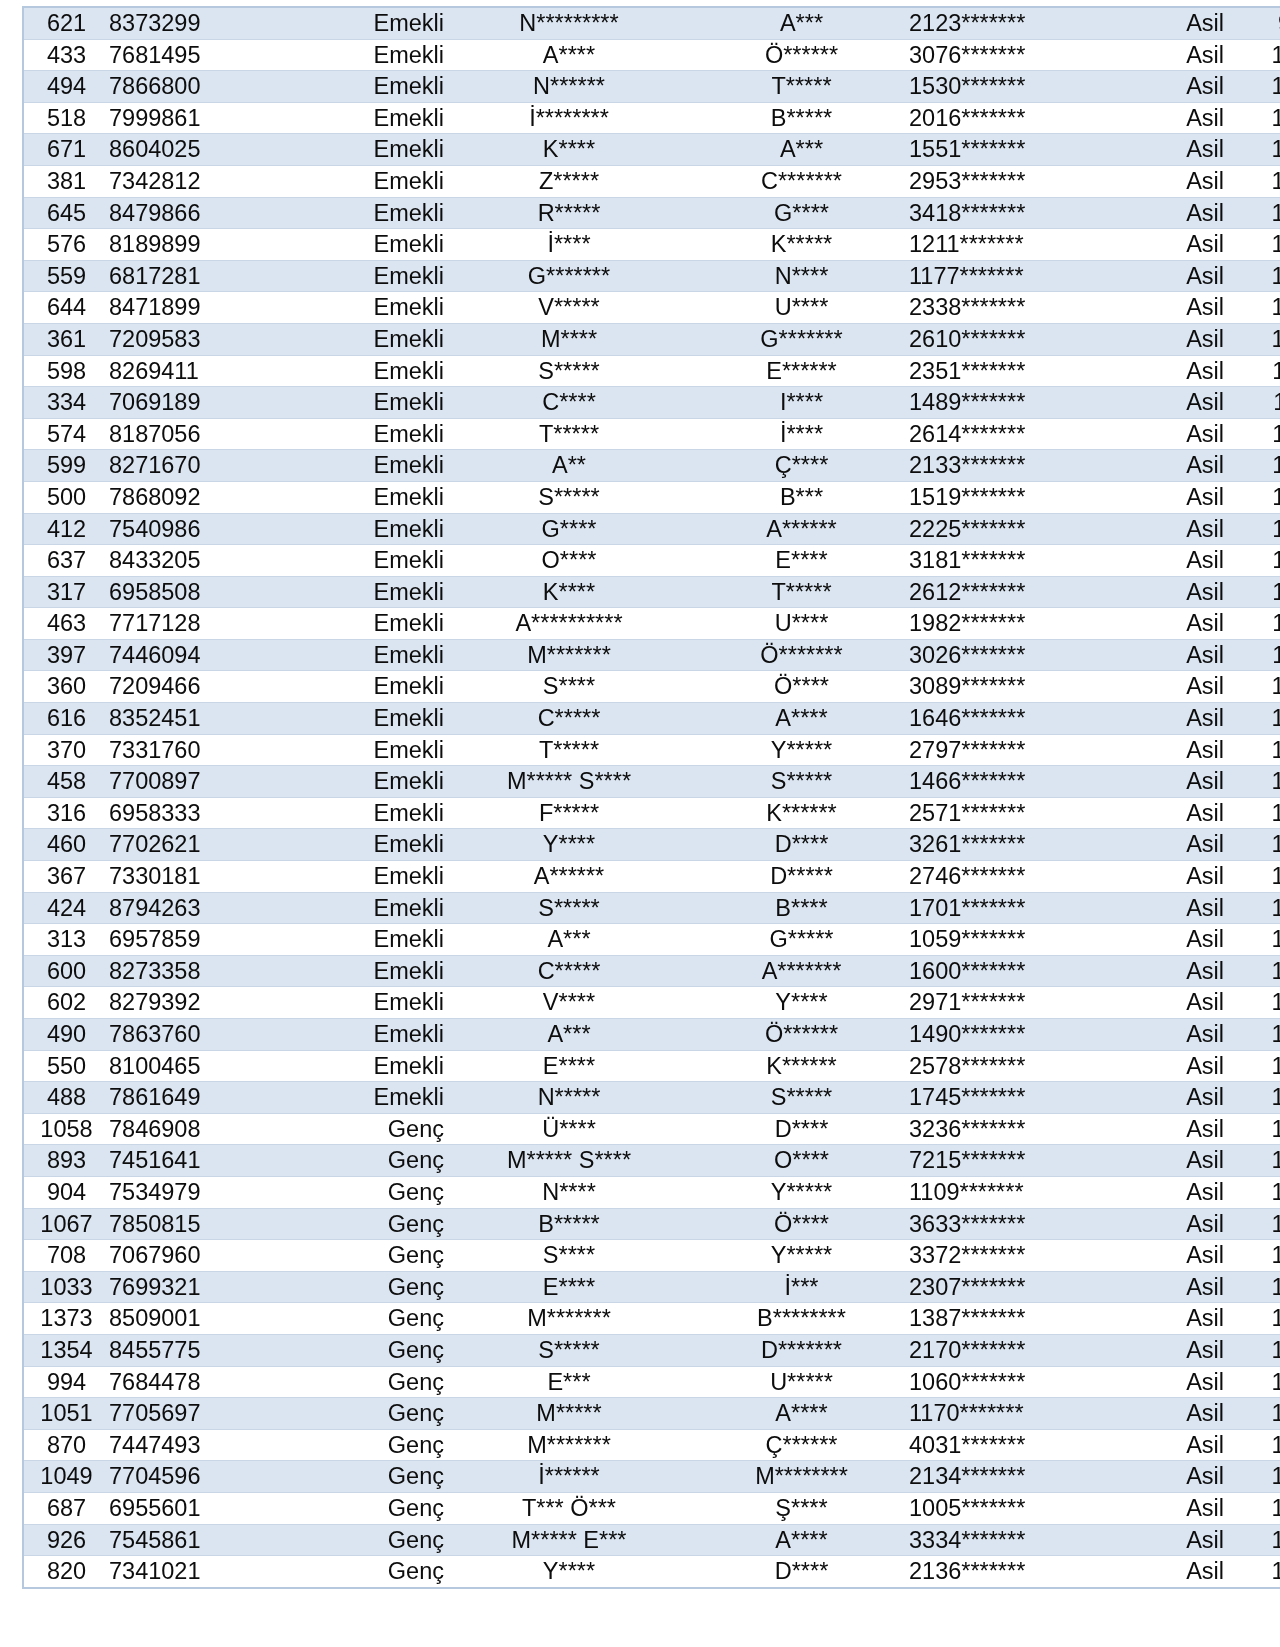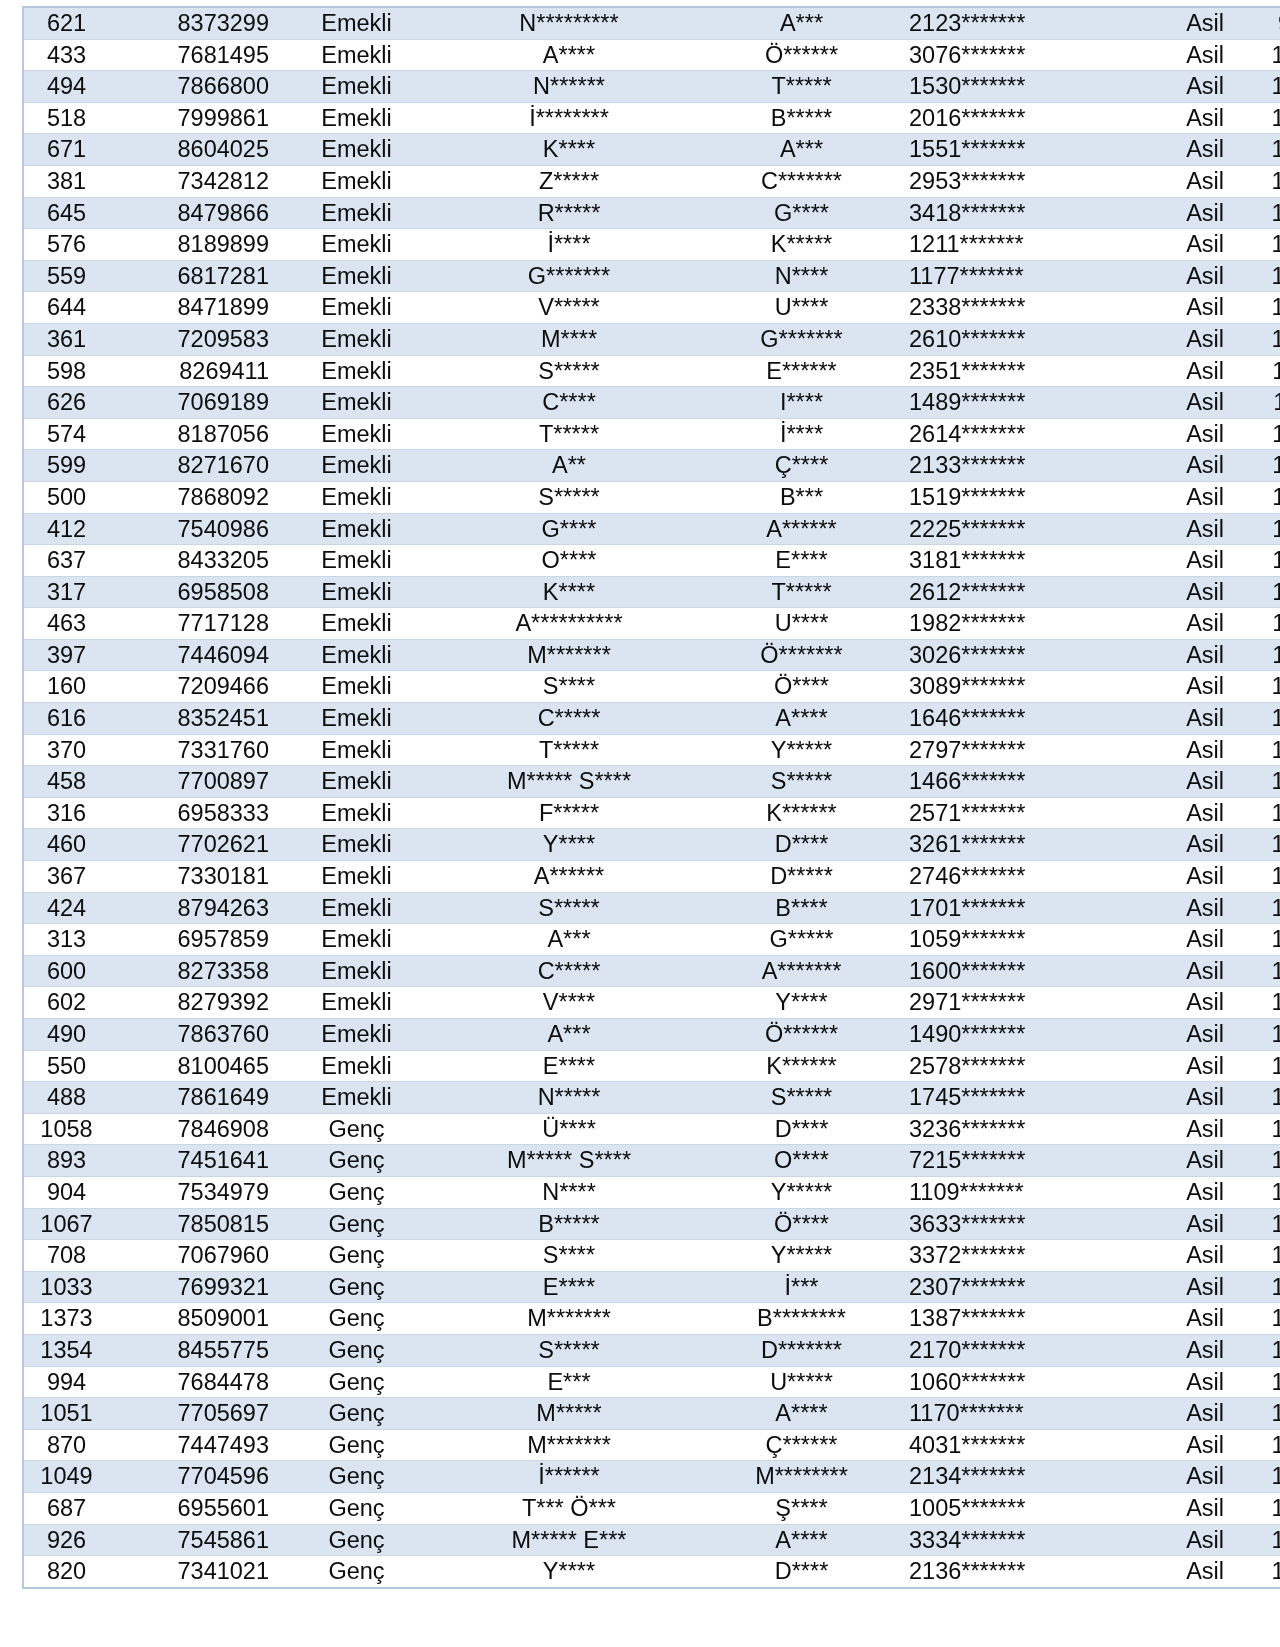--- a/index.html
+++ b/index.html
@@ -45,22 +45,22 @@
   col.c-sira    { width: 86px; }
   col.c-no      { width: 160px; }
   col.c-kategori{ width: 175px; }
   col.c-ad      { width: 250px; }
   col.c-soyad   { width: 215px; }
   col.c-tc      { width: 215px; }
   col.c-durum   { width: 100px; }
   col.c-index   { width: 135px; }
 
   td.cell-sira     { text-align: center; }
-  td.cell-no       { text-align: right; }
-  td.cell-kategori { text-align: center; padding-left: 12px; }
+  td.cell-no       { text-align: left; }
+  td.cell-kategori { text-align: right; padding-left: 12px; }
   td.cell-ad       { text-align: center; }
   td.cell-soyad    { text-align: center; }
   td.cell-tc       { text-align: left; padding-left: 6px; }
   td.cell-durum    { text-align: right; padding-left: 10px; }
   td.cell-index    { text-align: center; }
 </style>
 </head>
 <body>
 
 <div id="results-table-wrapper">
@@ -190,21 +190,21 @@
           <td class="cell-sira">598</td>
           <td class="cell-no">8269411</td>
           <td class="cell-kategori">Emekli</td>
           <td class="cell-ad">S*****</td>
           <td class="cell-soyad">E******</td>
           <td class="cell-tc">2351*******</td>
           <td class="cell-durum">Asil</td>
           <td class="cell-index">110</td>
         </tr>
         <tr class="row-odd">
-          <td class="cell-sira">626</td>
+          <td class="cell-sira">334</td>
           <td class="cell-no">7069189</td>
           <td class="cell-kategori">Emekli</td>
           <td class="cell-ad">C****</td>
           <td class="cell-soyad">I****</td>
           <td class="cell-tc">1489*******</td>
           <td class="cell-durum">Asil</td>
           <td class="cell-index">111</td>
         </tr>
         <tr class="row-even">
           <td class="cell-sira">574</td>
@@ -280,21 +280,21 @@
           <td class="cell-sira">397</td>
           <td class="cell-no">7446094</td>
           <td class="cell-kategori">Emekli</td>
           <td class="cell-ad">M*******</td>
           <td class="cell-soyad">Ö*******</td>
           <td class="cell-tc">3026*******</td>
           <td class="cell-durum">Asil</td>
           <td class="cell-index">119</td>
         </tr>
         <tr class="row-even">
-          <td class="cell-sira">160</td>
+          <td class="cell-sira">360</td>
           <td class="cell-no">7209466</td>
           <td class="cell-kategori">Emekli</td>
           <td class="cell-ad">S****</td>
           <td class="cell-soyad">Ö****</td>
           <td class="cell-tc">3089*******</td>
           <td class="cell-durum">Asil</td>
           <td class="cell-index">120</td>
         </tr>
         <tr class="row-odd">
           <td class="cell-sira">616</td>

